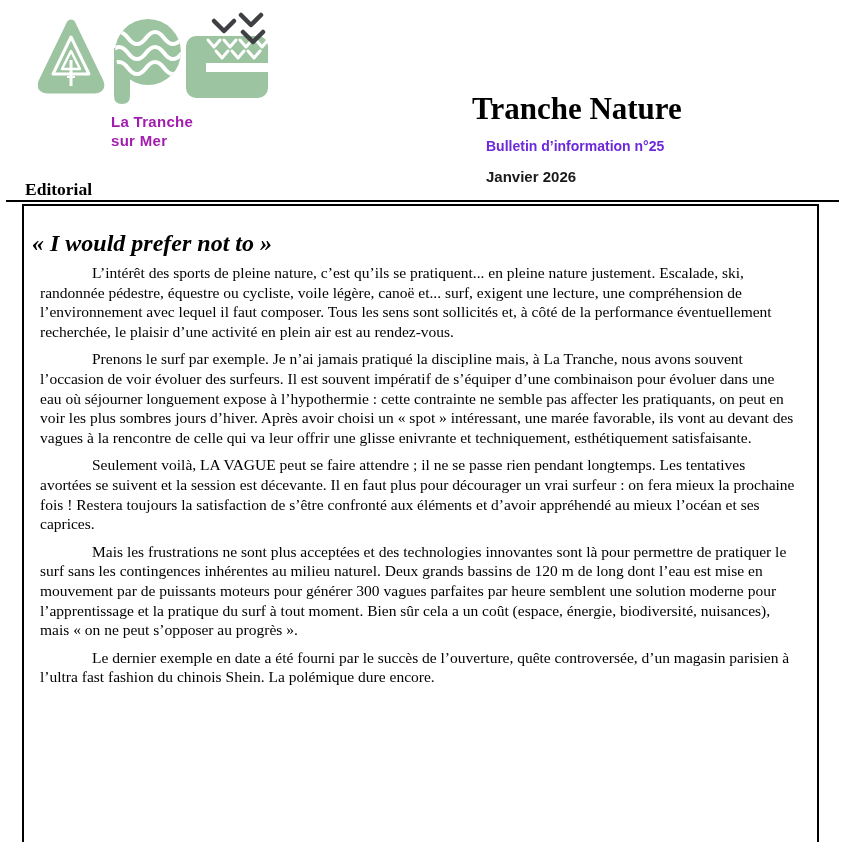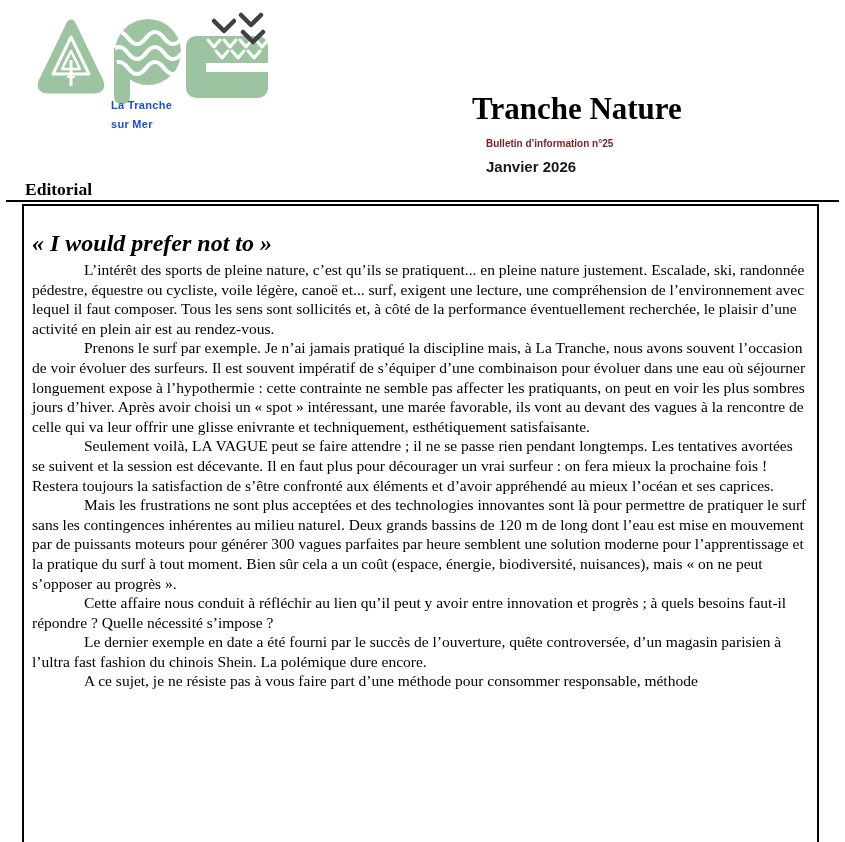--- a/index.html
+++ b/index.html
@@ -7,38 +7,38 @@
     position:relative;
     width:845px;height:842px;
     background:#ffffff;
     overflow:hidden;
     font-family:"Liberation Serif", serif;
     color:#000;
   }
   
   .logo-svg{position:absolute;left:38px;top:12px;}
   .logo-text{
-    position:absolute;left:111px;top:96px;
+    position:absolute;left:111px;top:112px;
     font-family:"Liberation Sans", sans-serif;
-    font-weight:bold;font-size:11px;line-height:19px;
-    color:#1d4ed8;letter-spacing:.3px;
+    font-weight:bold;font-size:15px;line-height:19px;
+    color:#a21caf;letter-spacing:.3px;
   }
   .masthead-title{
     position:absolute;left:472px;top:92px;
     font-family:"Liberation Serif", serif;
     font-weight:bold;font-size:31px;line-height:34px;
     color:#000;
   }
   .masthead-sub1{
     position:absolute;left:486px;top:138px;
     font-family:"Liberation Sans", sans-serif;
-    font-weight:bold;font-size:10px;color:#7f1d1d;
+    font-weight:bold;font-size:14px;color:#6d28d9;
   }
   .masthead-sub2{
-    position:absolute;left:486px;top:158px;
+    position:absolute;left:486px;top:168px;
     font-family:"Liberation Sans", sans-serif;
     font-weight:bold;font-size:15px;color:#1a1a1a;
   }
   
   .section-heading{
     position:absolute;left:25px;top:179px;
     font-family:"Liberation Serif", serif;
     font-weight:bold;font-size:17.5px;color:#000;
   }
   .heading-rule{
@@ -53,21 +53,21 @@
     box-sizing:border-box;
     padding:25px 10px 0 8px;
   }
   .editorial-title{
     font-family:"Liberation Serif", serif;
     font-weight:bold;font-style:italic;
     font-size:24px;line-height:24px;
     margin:0 0 5px 0;
   }
   .editorial-body p{
-    margin:0;
+    margin:8px;
     font-size:15.5px;
     line-height:19.6px;
     text-indent:52px;
     text-align:left;
   }
 </style>
 </head>
 <body>
 
 <div class="page">
@@ -130,19 +130,17 @@
   <div class="section-heading">Editorial</div>
   <div class="heading-rule"></div>
 
   <div class="editorial-box">
     <h2 class="editorial-title">« I would prefer not to »</h2>
     <div class="editorial-body">
       <p>L’intérêt des sports de pleine nature, c’est qu’ils se pratiquent... en pleine nature justement. Escalade, ski, randonnée pédestre, équestre ou cycliste, voile légère, canoë et... surf, exigent une lecture, une compréhension de l’environnement avec lequel il faut composer. Tous les sens sont sollicités et, à côté de la performance éventuellement recherchée, le plaisir d’une activité en plein air est au rendez-vous.</p>
       <p>Prenons le surf par exemple. Je n’ai jamais pratiqué la discipline mais, à La Tranche, nous avons souvent l’occasion de voir évoluer des surfeurs. Il est souvent impératif de s’équiper d’une combinaison pour évoluer dans une eau où séjourner longuement expose à l’hypothermie : cette contrainte ne semble pas affecter les pratiquants, on peut en voir les plus sombres jours d’hiver. Après avoir choisi un « spot » intéressant, une marée favorable, ils vont au devant des vagues à la rencontre de celle qui va leur offrir une glisse enivrante et techniquement, esthétiquement satisfaisante.</p>
       <p>Seulement voilà, LA VAGUE peut se faire attendre ; il ne se passe rien pendant longtemps. Les tentatives avortées se suivent et la session est décevante. Il en faut plus pour décourager un vrai surfeur : on fera mieux la prochaine fois ! Restera toujours la satisfaction de s’être confronté aux éléments et d’avoir appréhendé au mieux l’océan et ses caprices.</p>
       <p>Mais les frustrations ne sont plus acceptées et des technologies innovantes sont là pour permettre de pratiquer le surf sans les contingences inhérentes au milieu naturel. Deux grands bassins de 120 m de long dont l’eau est mise en mouvement par de puissants moteurs pour générer 300 vagues parfaites par heure semblent une solution moderne pour l’apprentissage et la pratique du surf à tout moment. Bien sûr cela a un coût (espace, énergie, biodiversité, nuisances), mais « on ne peut s’opposer au progrès ».</p>
-      <p>Cette affaire nous conduit à réfléchir au lien qu’il peut y avoir entre innovation et progrès ; à quels besoins faut-il répondre ? Quelle nécessité s’impose ?</p>
       <p>Le dernier exemple en date a été fourni par le succès de l’ouverture, quête controversée, d’un magasin parisien à l’ultra fast fashion du chinois Shein. La polémique dure encore.</p>
-      <p>A ce sujet, je ne résiste pas à vous faire part d’une méthode pour consommer responsable, méthode</p>
     </div>
   </div>
 
 </div>
 
 </body></html>

